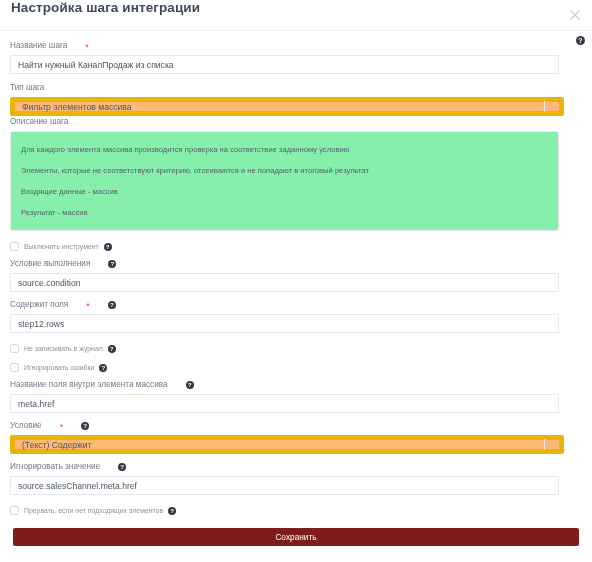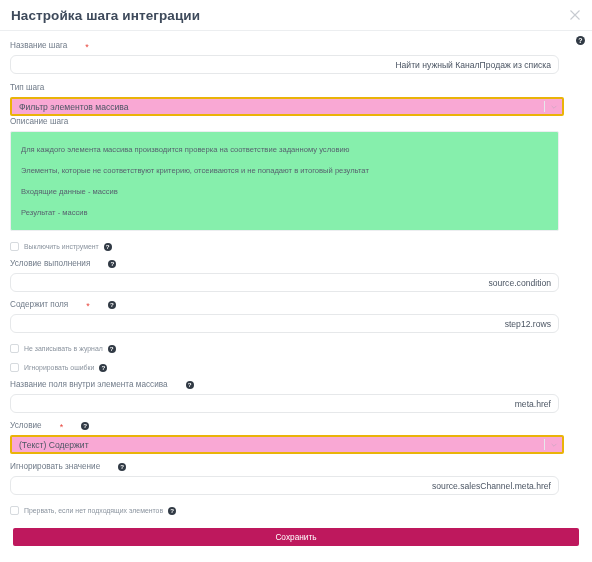--- a/index.html
+++ b/index.html
@@ -15,21 +15,21 @@
     width: 592px;
     height: 562px;
     background: #ffffff;
   }
   
   .modal-header {
     position: relative;
     height: 31px;
     border-bottom: 1px solid #eceef0;
     display: flex;
-    align-items: center;
+    align-items: flex-start;
   }
   .modal-title {
     margin-left: 11px;
     font-size: 13.5px;
     font-weight: 600;
     color: #3e4a5b;
     letter-spacing: 0.1px;
   }
   .close-icon {
     position: absolute;
@@ -80,41 +80,40 @@
     flex: 0 0 auto;
   }
   .help-icon.big {
     width: 9px; height: 9px; line-height: 9px; font-size: 7px;
   }
 
   .text-input {
     width: 549px;
     height: 19px;
     border: 1px solid #e6e8ea;
-    border-radius: 6px;
+    border-radius: 0;
     background: #fff;
     font-family: "Liberation Sans", sans-serif;
     font-size: 8.6px;
     color: #4b5563;
     padding: 0 7px;
     outline: none;
     display: block;
-    text-align: right;
   }
   .select-wrap {
     position: relative;
     width: 554px;
     height: 19px;
   }
   .select-box {
     width: 554px;
     height: 19px;
-    border: 2px solid #eab308;
+    border: 5px solid #eab308;
     border-radius: 2px;
-    background: #f9a8d4;
+    background: #fdba74;
     font-size: 8.6px;
     color: #4b5563;
     padding: 0 26px 0 7px;
     display: flex;
     align-items: center;
     cursor: pointer;
   }
   .select-sep {
     position: absolute;
     right: 19px;
@@ -163,21 +162,21 @@
   }
   .cb-label {
     font-size: 6.9px;
     color: #8a939e;
     white-space: nowrap;
   }
 
   .save-btn {
     width: 566px;
     height: 18px;
-    background: #be185d;
+    background: #7f1d1d;
     border: none;
     border-radius: 2px;
     color: #ffffff;
     font-family: "Liberation Sans", sans-serif;
     font-size: 8.3px;
     cursor: pointer;
     display: flex;
     align-items: center;
     justify-content: center;
     margin-left: 3px;

